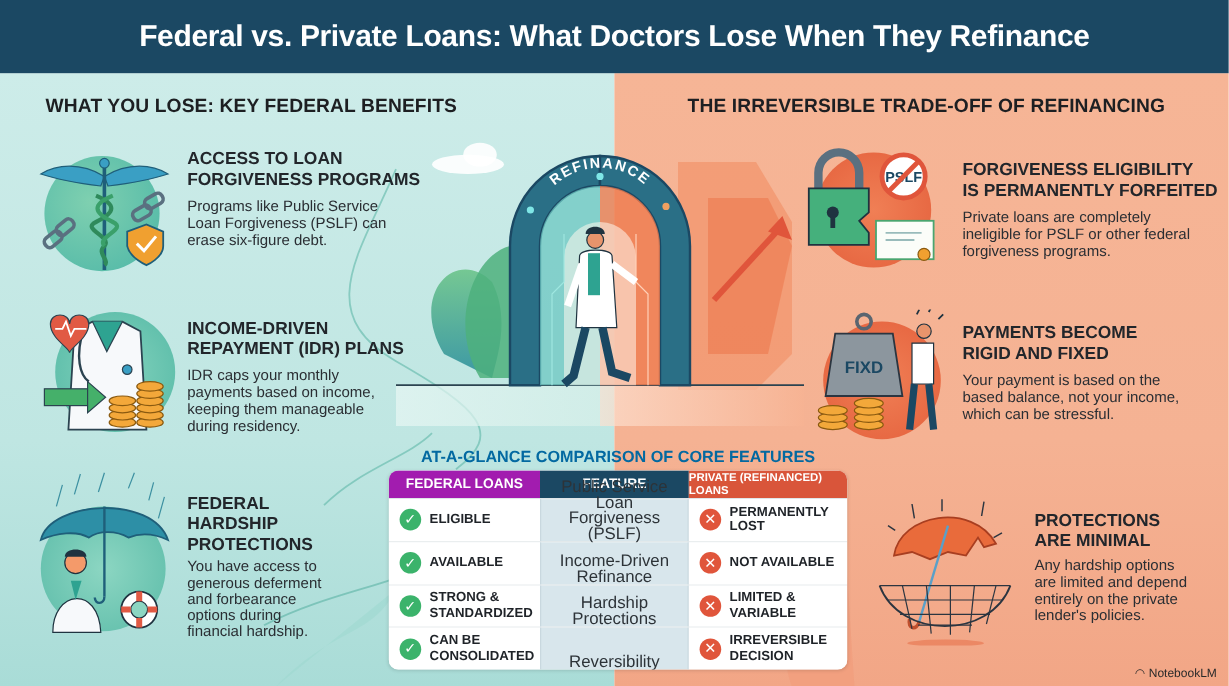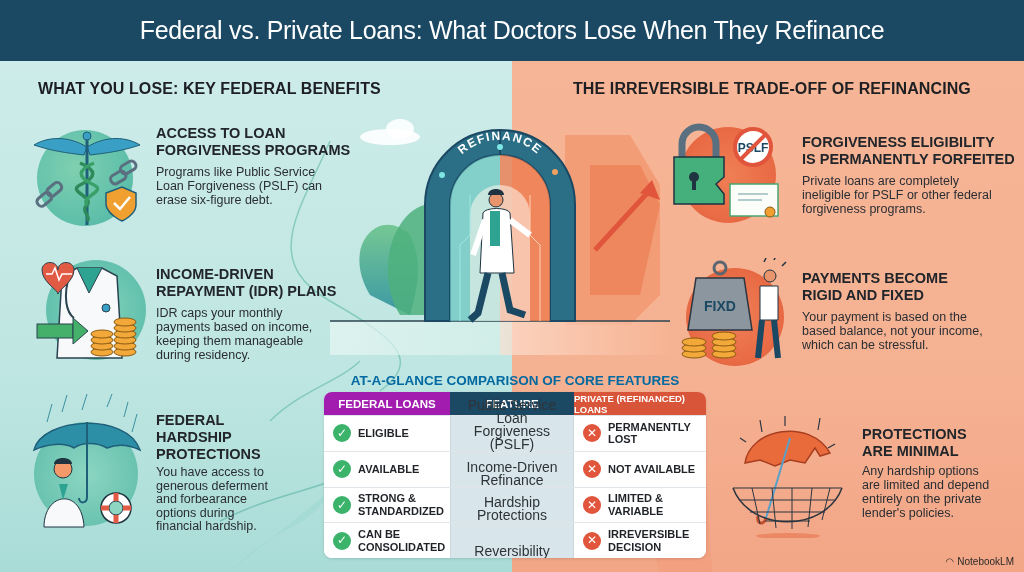--- a/index.html
+++ b/index.html
@@ -8,21 +8,21 @@
     font-family: "Liberation Sans", "DejaVu Sans", sans-serif;
     position: relative;
     color: #1f2328;
   }
   .title-bar {
     position: absolute; left: 0; top: 0; width: 1024px; height: 61px;
     background: #1b4863;
     display: flex; align-items: center; justify-content: center;
   }
   .title-bar h1 {
-    color: #ffffff; font-size: 25px; font-weight: normal; letter-spacing: -0.3px;
+    color: #ffffff; font-size: 25px; font-weight: bold; letter-spacing: -0.3px;
   }
   .bg-left {
     position: absolute; left: 0; top: 61px; width: 512px; height: 511px;
     background: linear-gradient(180deg, #cdece9 0%, #bfe6e2 60%, #a9dcd7 100%);
   }
   .bg-right {
     position: absolute; left: 512px; top: 61px; width: 512px; height: 511px;
     background: linear-gradient(180deg, #f6b596 0%, #f5b293 60%, #f2a686 100%);
   }
   .section-heading {

